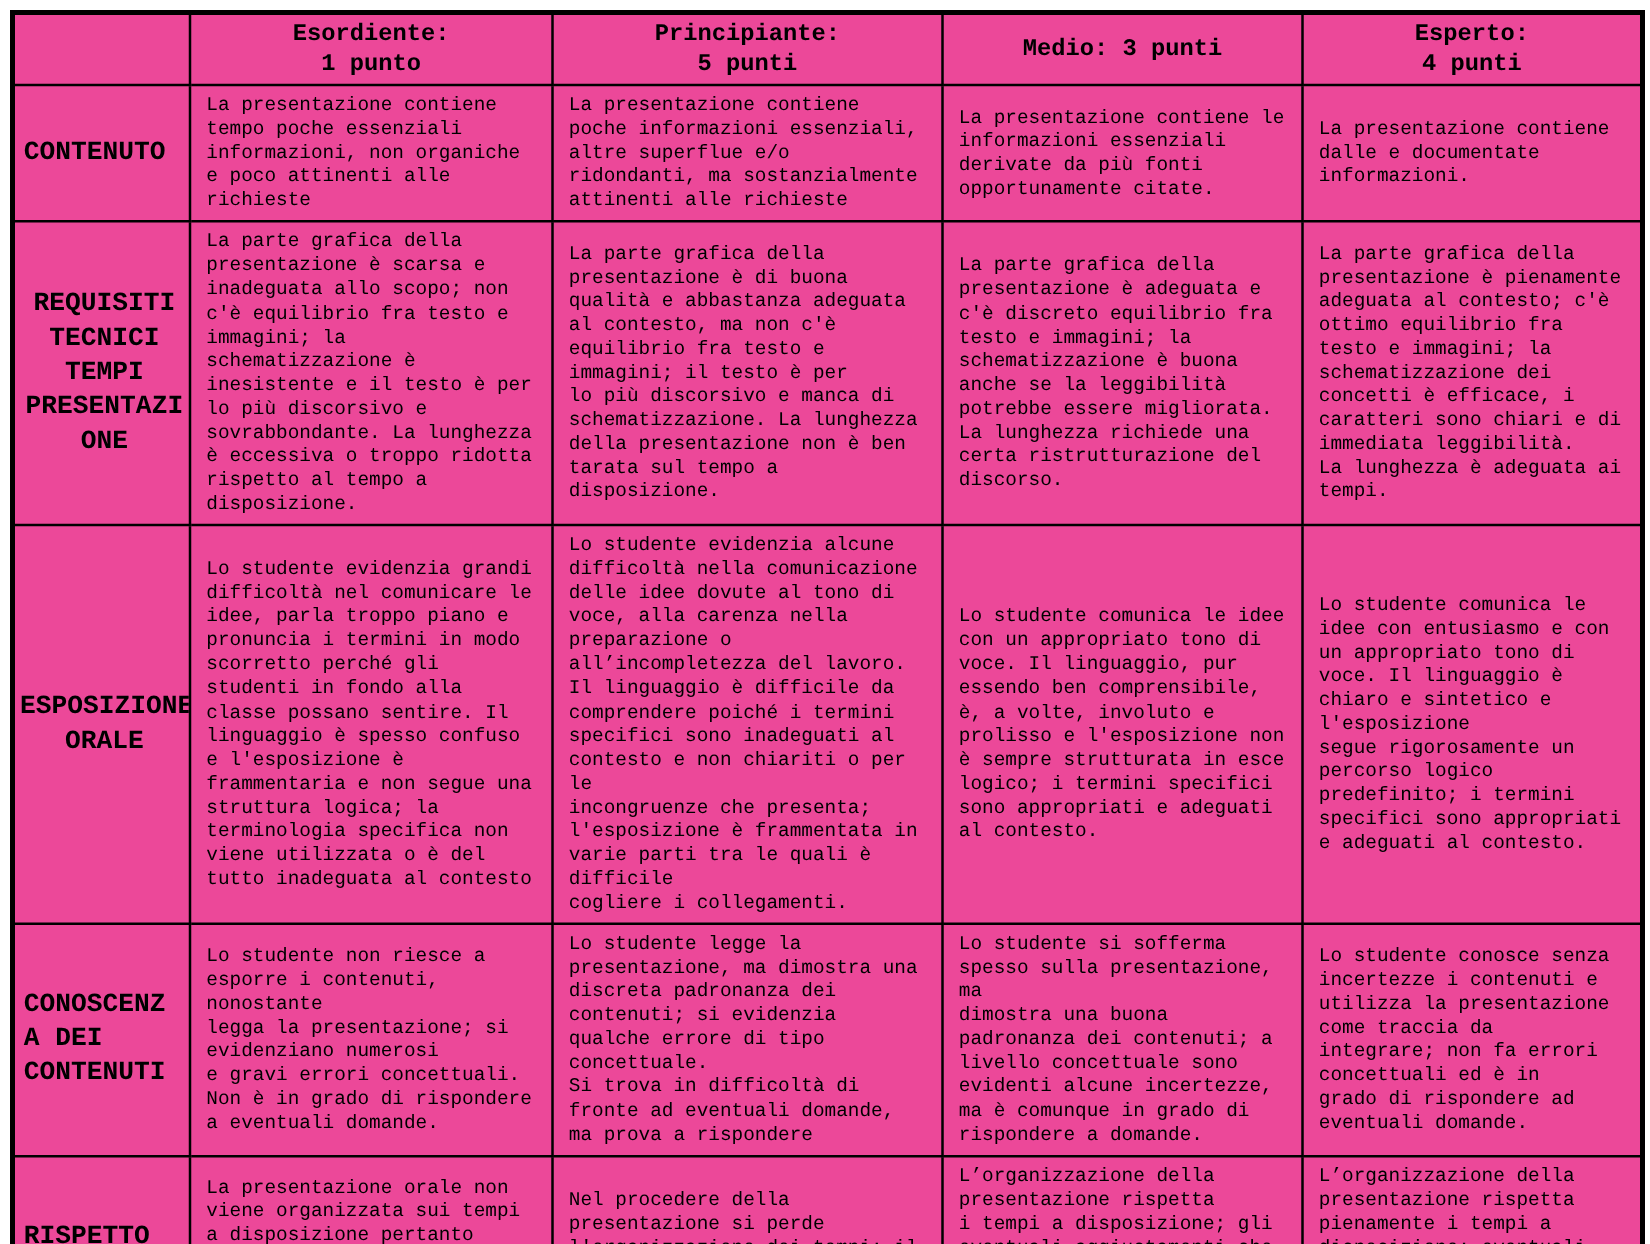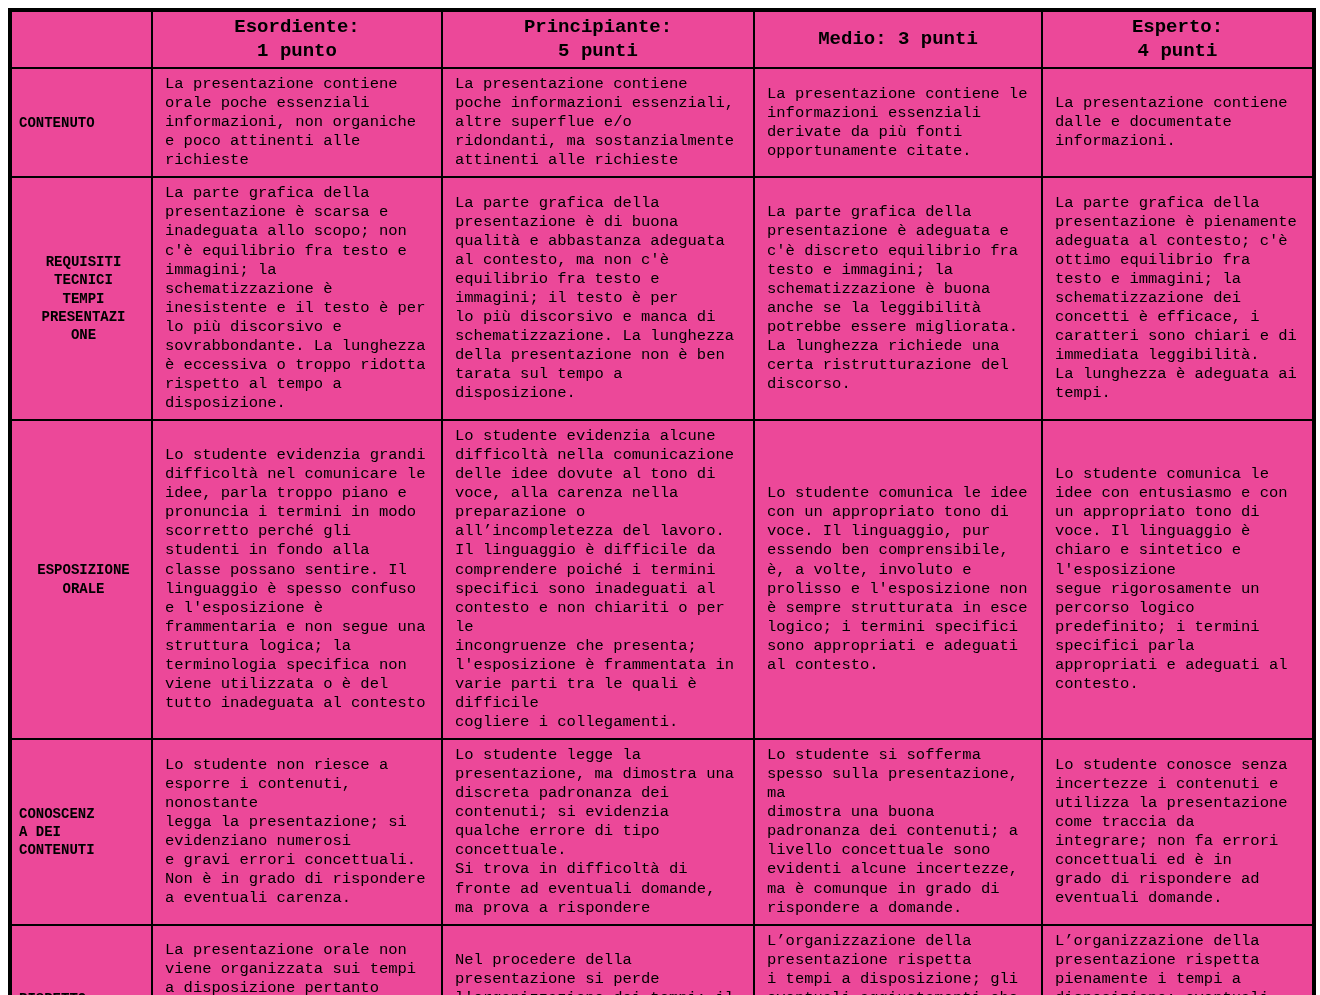--- a/index.html
+++ b/index.html
@@ -33,21 +33,21 @@
   th.col-header {
     font-size: 19px;
     font-weight: bold;
     text-align: center;
     white-space: pre-line;
     line-height: 1.25;
     padding: 2px 4px;
   }
   td.row-label {
     font-weight: bold;
-    font-size: 14px;
+    font-size: 21px;
     line-height: 1.3;
     padding: 4px 0 4px 7px;
     white-space: pre-line;
     text-align: left;
   }
   td.row-label.center { text-align: center; padding-left: 4px; }
   td.body-cell {
     font-size: 15.5px;
     line-height: 1.23;
     padding: 6px 11px 6px 12px;
@@ -101,21 +101,21 @@
 1 punto</th>
       <th class="col-header">Principiante:
 5 punti</th>
       <th class="col-header">Medio: 3 punti</th>
       <th class="col-header">Esperto:
 4 punti</th>
     </tr>
 
     <tr class="h-cont">
       <td class="row-label">CONTENUTO</td>
-      <td class="body-cell">La presentazione contiene orale poche essenziali informazioni, non organiche e poco attinenti alle richieste</td>
+      <td class="body-cell">La presentazione contiene tempo poche essenziali informazioni, non organiche e poco attinenti alle richieste</td>
       <td class="body-cell">La presentazione contiene poche informazioni essenziali, altre superflue e/o ridondanti, ma sostanzialmente attinenti alle richieste</td>
       <td class="body-cell">La presentazione contiene le informazioni essenziali derivate da più fonti opportunamente citate.</td>
       <td class="body-cell">La presentazione contiene dalle e documentate informazioni.</td>
     </tr>
 
     <tr class="h-req">
       <td class="row-label center">REQUISITI
 TECNICI
 TEMPI
 PRESENTAZI
@@ -132,31 +132,31 @@
 
     <tr class="h-esp">
       <td class="row-label center">ESPOSIZIONE
 ORALE</td>
       <td class="body-cell">Lo studente evidenzia grandi difficoltà nel comunicare le idee, parla troppo piano e pronuncia i termini in modo scorretto perché gli studenti in fondo alla classe possano sentire. Il linguaggio è spesso confuso e l'esposizione è frammentaria e non segue una struttura logica; la terminologia specifica non viene utilizzata o è del tutto inadeguata al contesto</td>
       <td class="body-cell">Lo studente evidenzia alcune difficoltà nella comunicazione delle idee dovute al tono di voce, alla carenza nella preparazione o all’incompletezza del lavoro. Il linguaggio è difficile da comprendere poiché i termini specifici sono inadeguati al contesto e non chiariti o per le
 incongruenze che presenta; l'esposizione è frammentata in varie parti tra le quali è difficile
 cogliere i collegamenti.</td>
       <td class="body-cell">Lo studente comunica le idee con un appropriato tono di voce. Il linguaggio, pur essendo ben comprensibile, è, a volte, involuto e prolisso e l'esposizione non è sempre strutturata in esce logico; i termini specifici sono appropriati e adeguati al contesto.</td>
       <td class="body-cell">Lo studente comunica le idee con entusiasmo e con un appropriato tono di voce. Il linguaggio è chiaro e sintetico e l'esposizione
-segue rigorosamente un percorso logico predefinito; i termini specifici parla appropriati e adeguati al contesto.</td>
+segue rigorosamente un percorso logico predefinito; i termini specifici sono appropriati e adeguati al contesto.</td>
     </tr>
 
     <tr class="h-con">
       <td class="row-label">CONOSCENZ
 A DEI
 CONTENUTI</td>
       <td class="body-cell">Lo studente non riesce a esporre i contenuti, nonostante
 legga la presentazione; si evidenziano numerosi
 e gravi errori concettuali.
-Non è in grado di rispondere a eventuali carenza.</td>
+Non è in grado di rispondere a eventuali domande.</td>
       <td class="body-cell">Lo studente legge la presentazione, ma dimostra una discreta padronanza dei contenuti; si evidenzia qualche errore di tipo concettuale.
 Si trova in difficoltà di fronte ad eventuali domande, ma prova a rispondere</td>
       <td class="body-cell">Lo studente si sofferma spesso sulla presentazione, ma
 dimostra una buona padronanza dei contenuti; a livello concettuale sono evidenti alcune incertezze, ma è comunque in grado di rispondere a domande.</td>
       <td class="body-cell">Lo studente conosce senza incertezze i contenuti e
 utilizza la presentazione
 come traccia da
 integrare; non fa errori
 concettuali ed è in
 grado di rispondere ad

